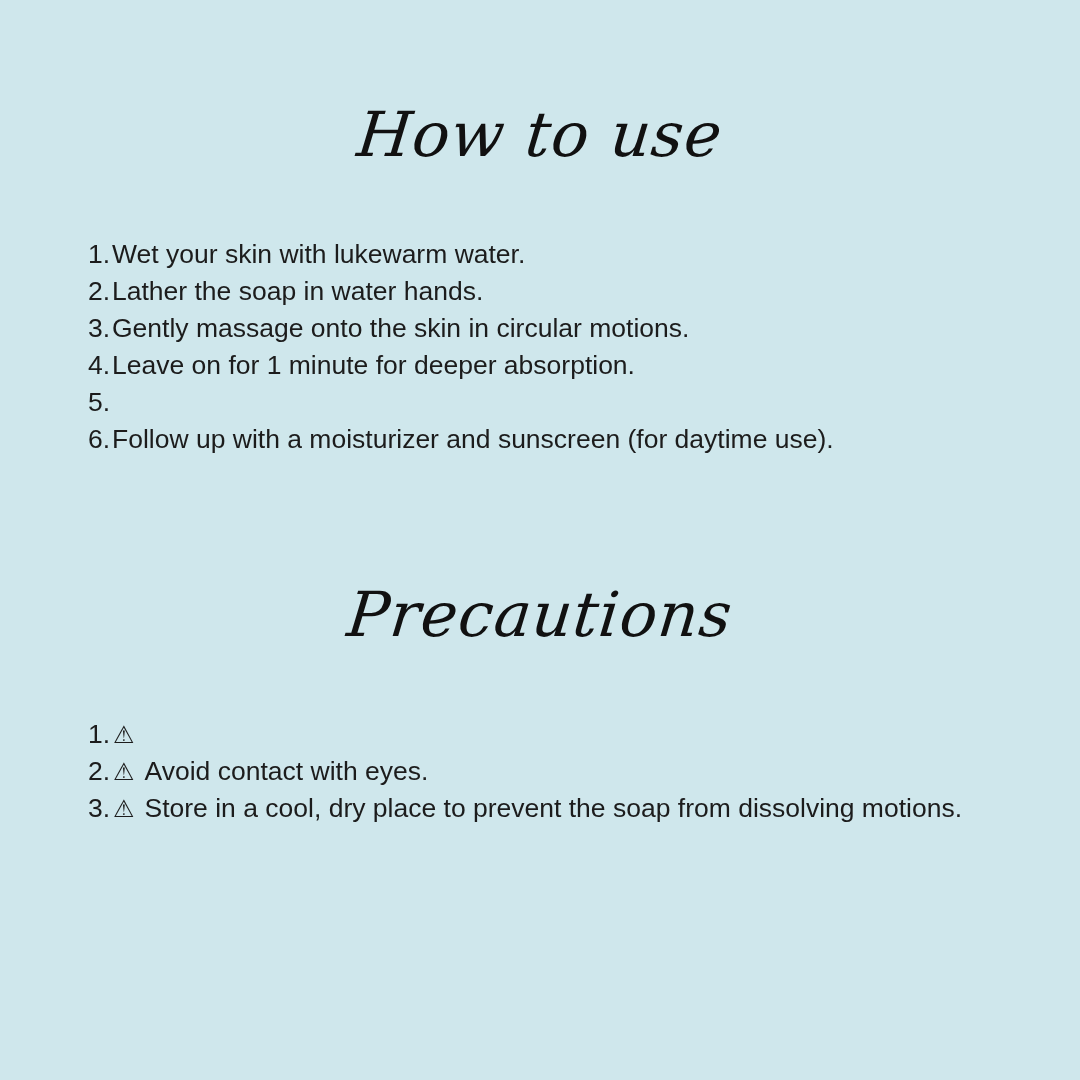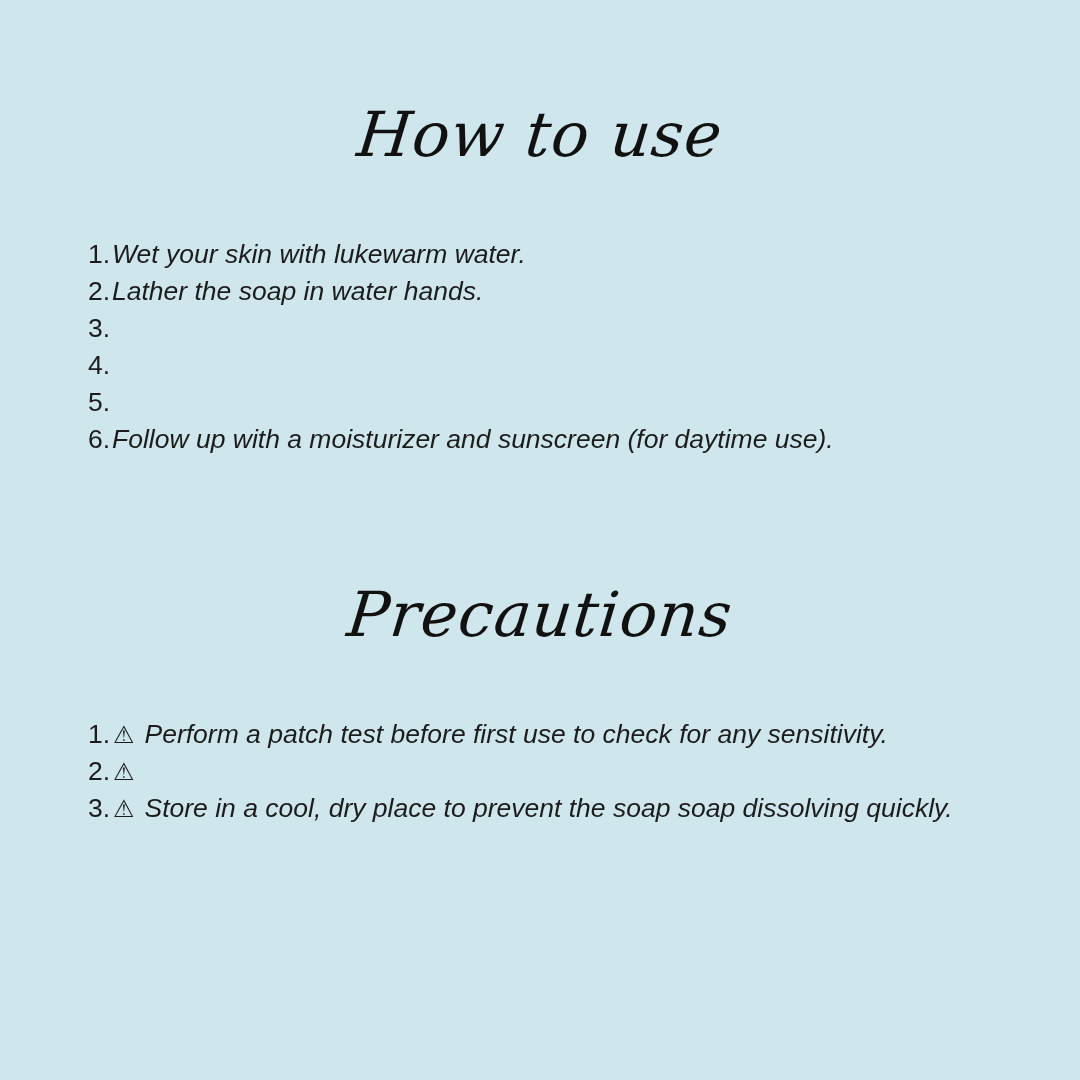--- a/index.html
+++ b/index.html
@@ -67,21 +67,20 @@
   .num {
     display: inline-block;
     width: 30px;
     text-align: right;
     flex: 0 0 auto;
     color: #1c1c1c;
   }
   .txt {
     display: inline-block;
     padding-left: 2px;
-    font-style: italic;
   }
   .warn-icon {
     display: inline-block;
     font-size: 24px;
     line-height: 1;
     padding-left: 3px;
     padding-right: 8px;
     color: #1c1c1c;
   }
 
@@ -109,45 +108,47 @@
     <li>
       <span class="num">1.</span>
       <span class="txt">Wet your skin with lukewarm water.</span>
     </li>
     <li>
       <span class="num">2.</span>
       <span class="txt">Lather the soap in water hands.</span>
     </li>
     <li>
       <span class="num">3.</span>
+      <span class="txt">Gently massage onto the skin in circular motions.</span>
     </li>
     <li>
       <span class="num">4.</span>
+      <span class="txt">Leave on for 1 minute for deeper absorption.</span>
     </li>
     <li>
       <span class="num">5.</span>
     </li>
     <li>
       <span class="num">6.</span>
       <span class="txt">Follow up with a moisturizer and sunscreen (for daytime use).</span>
     </li>
   </ol>
 
   <div class="script-heading" id="heading-precautions">Precautions</div>
 
   <ol class="steps-list" id="precautions-list">
     <li>
       <span class="num">1.</span>
       <span class="warn-icon">⚠</span>
-      <span class="txt">Perform a patch test before first use to check for any sensitivity.</span>
     </li>
     <li>
       <span class="num">2.</span>
       <span class="warn-icon">⚠</span>
+      <span class="txt">Avoid contact with eyes.</span>
     </li>
     <li>
       <span class="num">3.</span>
       <span class="warn-icon">⚠</span>
-      <span class="txt">Store in a cool, dry place to prevent the soap soap dissolving quickly.</span>
+      <span class="txt">Store in a cool, dry place to prevent the soap from dissolving motions.</span>
     </li>
   </ol>
 
 </div>
 
 </body></html>

